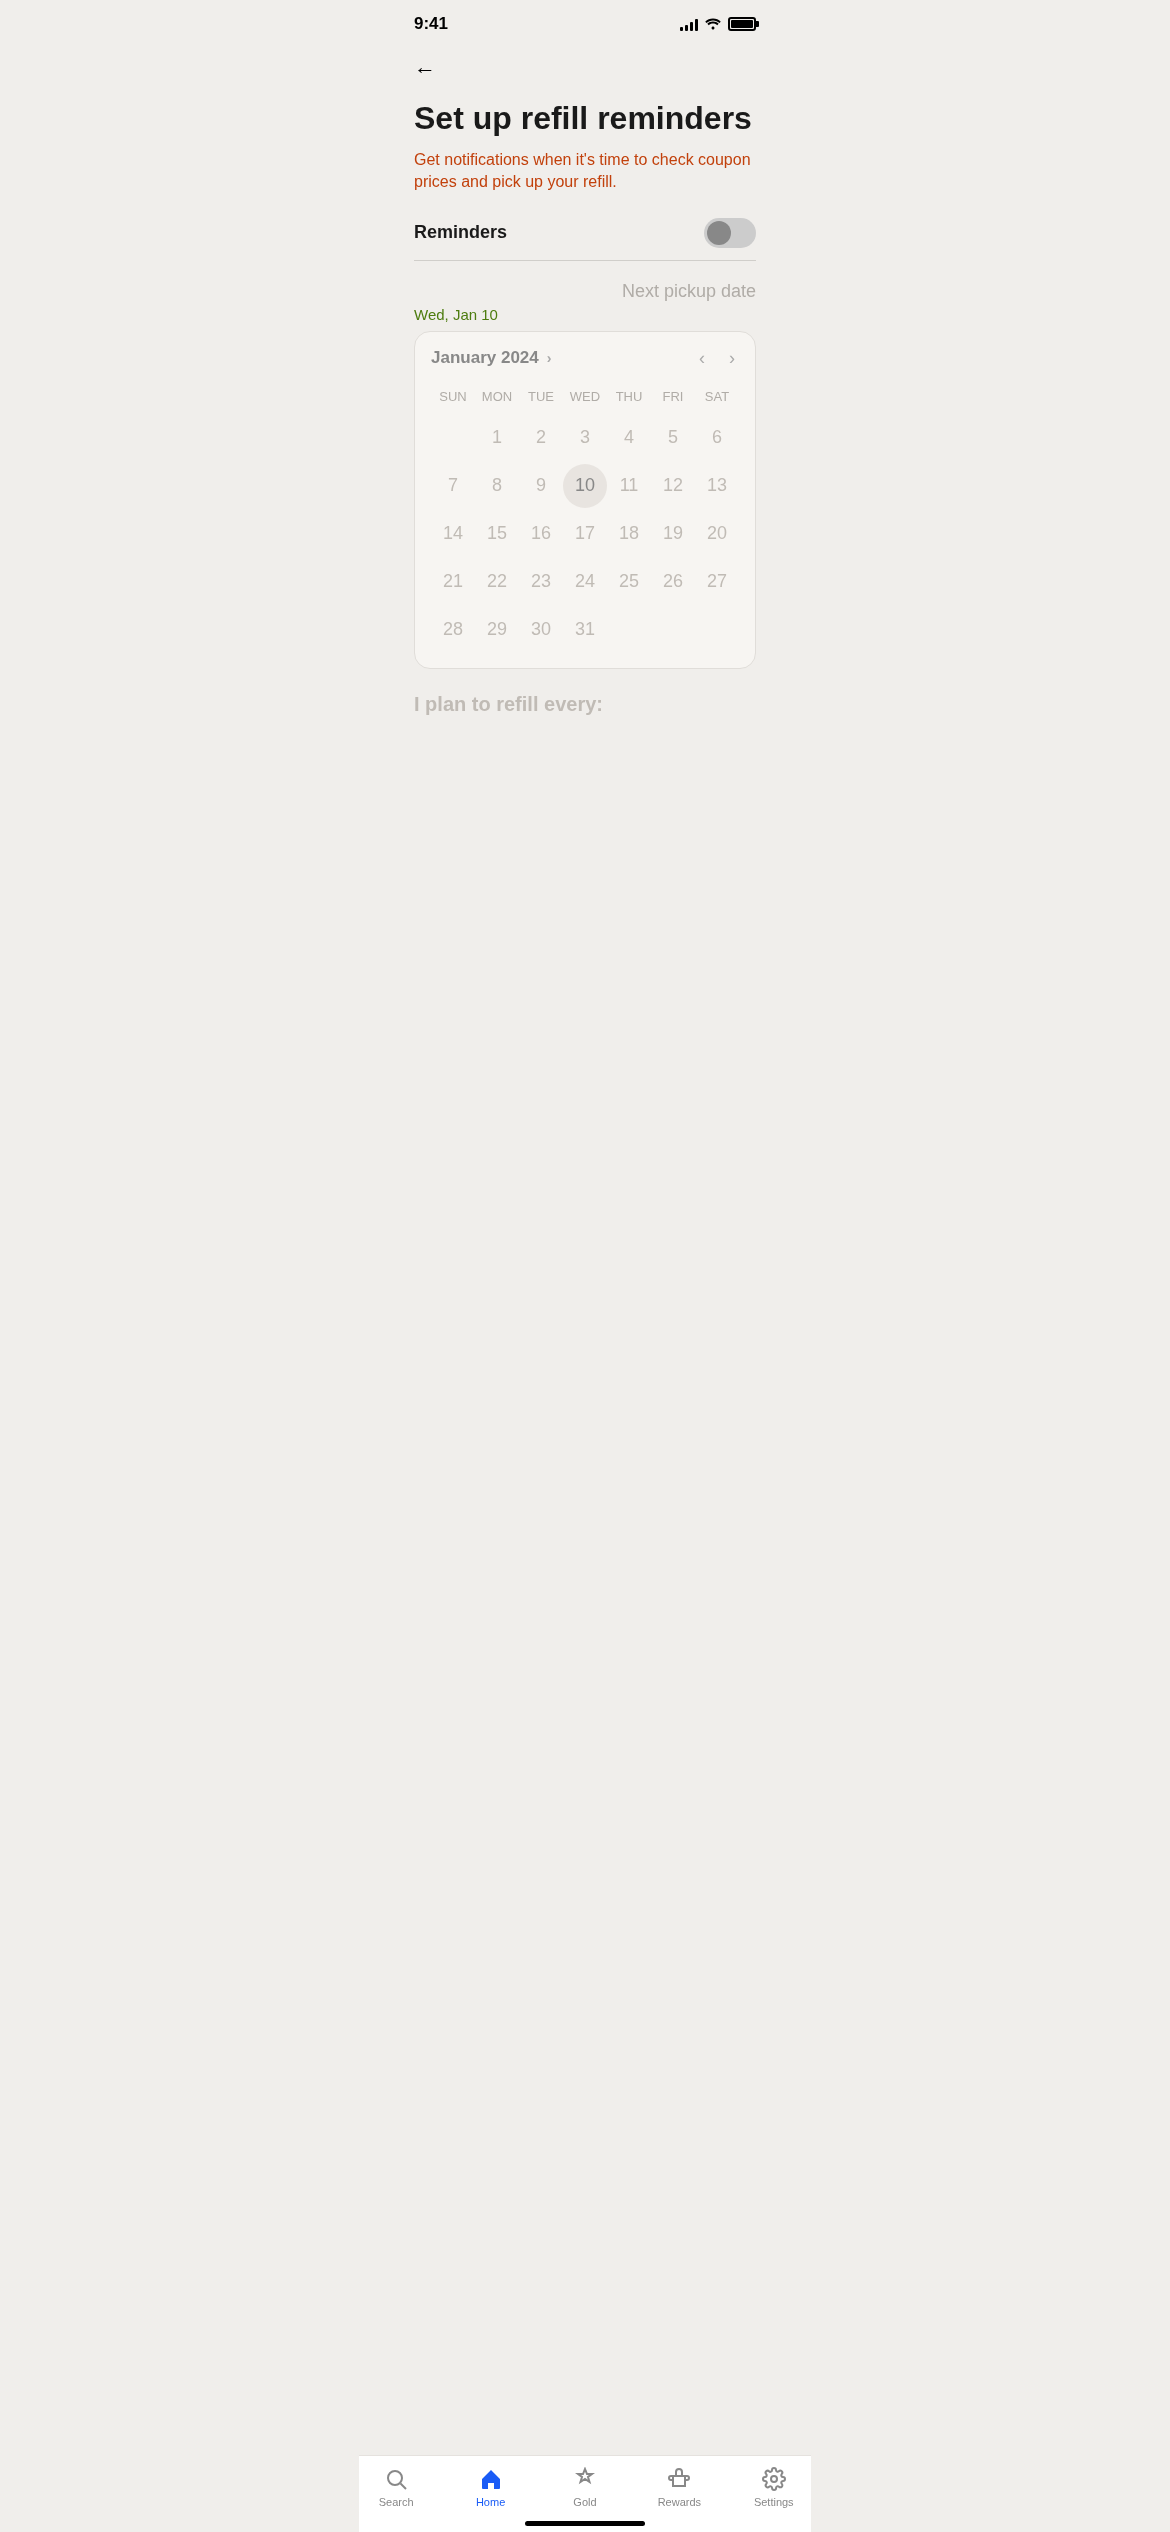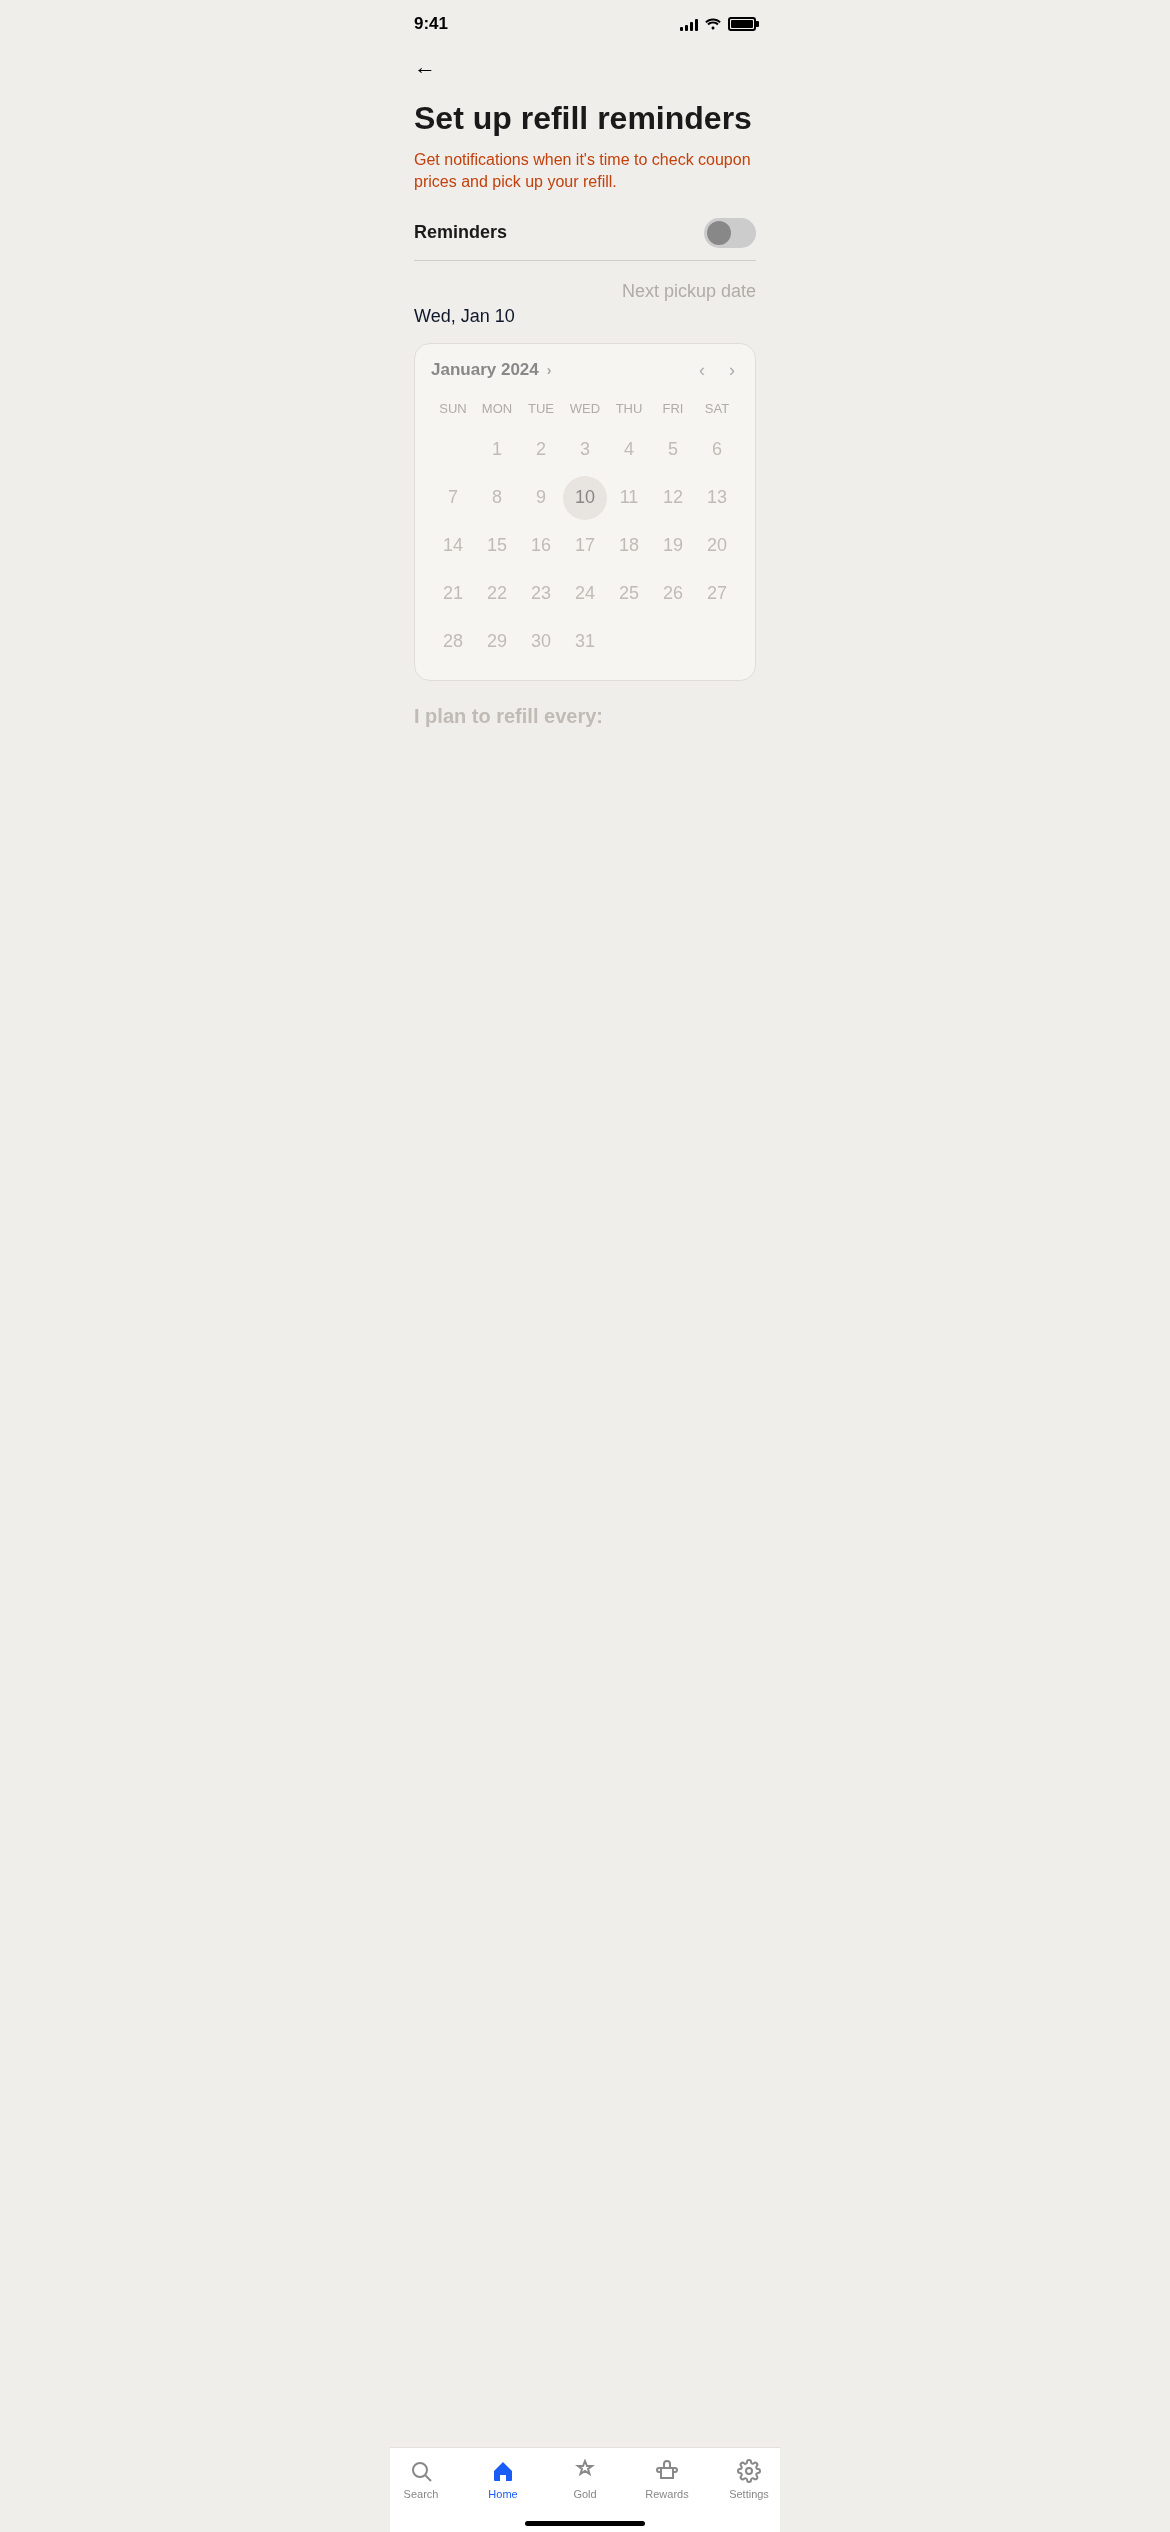--- a/index.html
+++ b/index.html
@@ -161,23 +161,23 @@
     
     .pickup-date-label {
       font-size: 18px;
       font-weight: 400;
       color: #b0aca7;
       margin-bottom: 4px;
       text-align: right;
     }
 
     .pickup-date-value {
-      font-size: 18px;
-      color: #0f172a;
-      margin-bottom: 16px;
+      font-size: 15px;
+      color: #4d7c0f;
+      margin-bottom: 8px;
     }
 
     
     .calendar-container {
       background: #f7f5f2;
       border: 1px solid #e0ddd9;
       border-radius: 16px;
       padding: 16px;
       margin-bottom: 24px;
     }
@@ -296,27 +296,27 @@
       font-weight: 600;
       color: #555;
     }
 
     
     .bottom-nav {
       position: fixed;
       bottom: 0;
       left: 50%;
       transform: translateX(-50%);
-      width: 390px;
+      width: 452px;
       background: #fff;
       border-top: 1px solid #e5e2de;
       display: flex;
       justify-content: space-around;
       align-items: flex-start;
-      padding: 10px 0 32px;
+      padding: 10px 0 24px;
       gap: 20px;
     }
 
     .nav-item {
       display: flex;
       flex-direction: column;
       align-items: center;
       gap: 4px;
       cursor: pointer;
       min-width: 60px;

